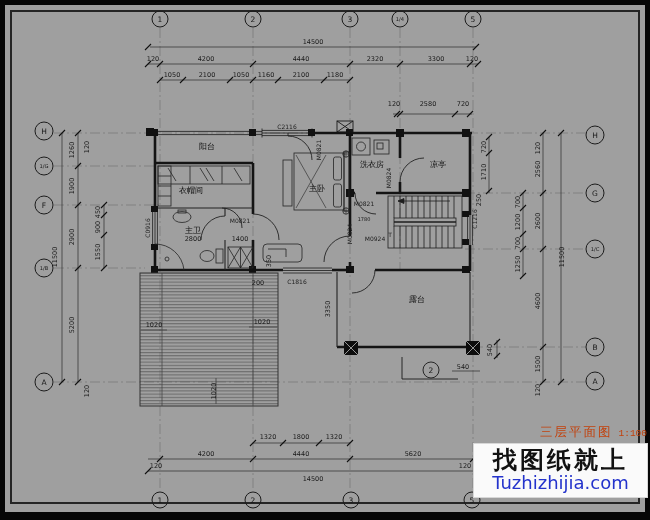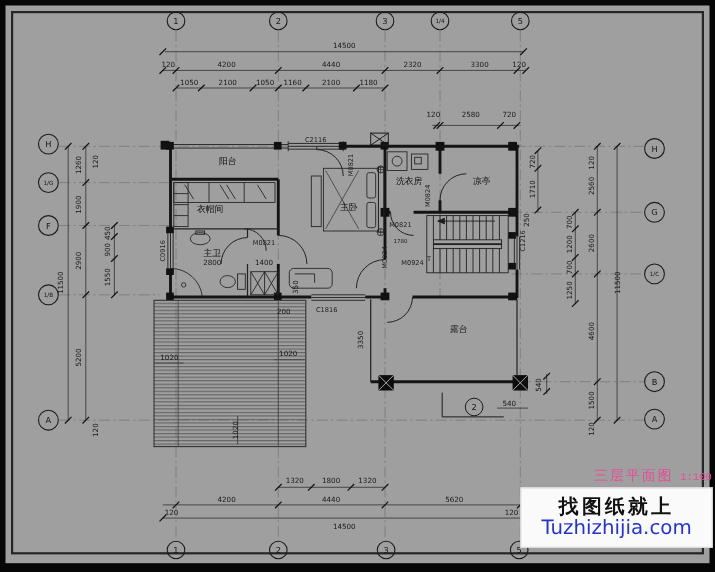--- a/index.html
+++ b/index.html
@@ -7,27 +7,27 @@
           font-family:"DejaVu Sans",sans-serif;}
   #plan-svg{position:absolute;left:0;top:0;}
   svg text{fill:#181818;font-family:"DejaVu Sans",sans-serif;}
   .dim{font-size:6.5px;}
   .open{font-size:6px;fill:#222;}
   .room{font-size:8px;fill:#0f0f0f;}
   .bub{font-size:7.5px;}
   .bubs{font-size:5.2px;}
   .anchor-mid{text-anchor:middle;}
   #title-block{position:absolute;left:497px;top:424px;width:150px;display:flex;
-               align-items:baseline;justify-content:flex-end;gap:6px;color:#ec4899;}
+               align-items:baseline;justify-content:flex-end;gap:6px;color:#c2410c;}
   #title-name{font-size:12.5px;letter-spacing:2px;}
   #title-scale{font-size:9.5px;font-family:Liberation Mono, monospace;}
   #watermark{position:absolute;left:473px;top:443px;width:175px;height:55px;background:#fafafa;
              display:flex;flex-direction:column;align-items:center;justify-content:center;
              box-shadow:0 0 0 1px #d7d7d7 inset;}
-  #wm-line1{font-size:18px;font-weight:bold;color:#111;letter-spacing:3px;line-height:1.05;}
+  #wm-line1{font-size:24px;font-weight:bold;color:#111;letter-spacing:3px;line-height:1.05;}
   #wm-line2{font-size:18px;font-weight:normal;color:#2433cc;line-height:1.05;}
 </style>
 </head>
 <body>
 
 <div id="screen">
 <svg id="plan-svg" width="650" height="520" viewBox="0 0 650 520">
   <defs>
     <pattern id="roofHatch" width="4" height="3.2" patternUnits="userSpaceOnUse">
       <line x1="0" y1="0.6" x2="4" y2="0.6" stroke="#474747" stroke-width="0.7"></line>

